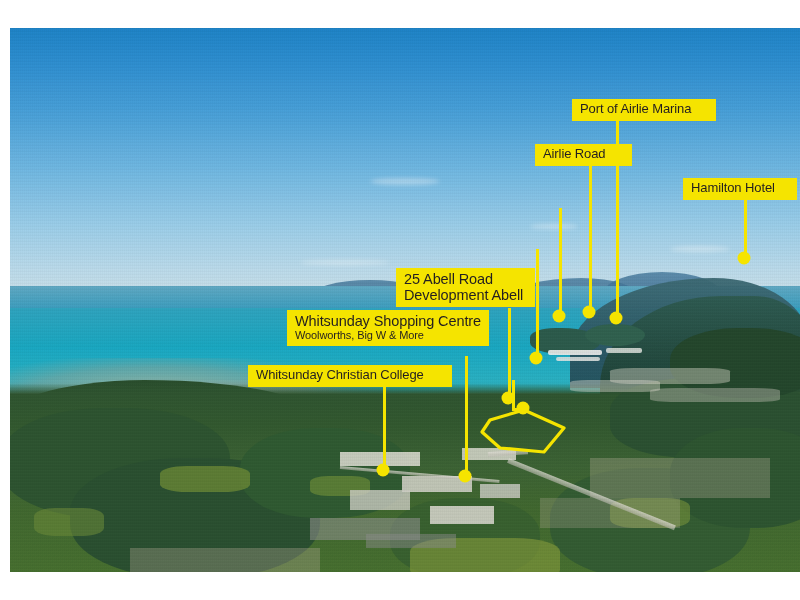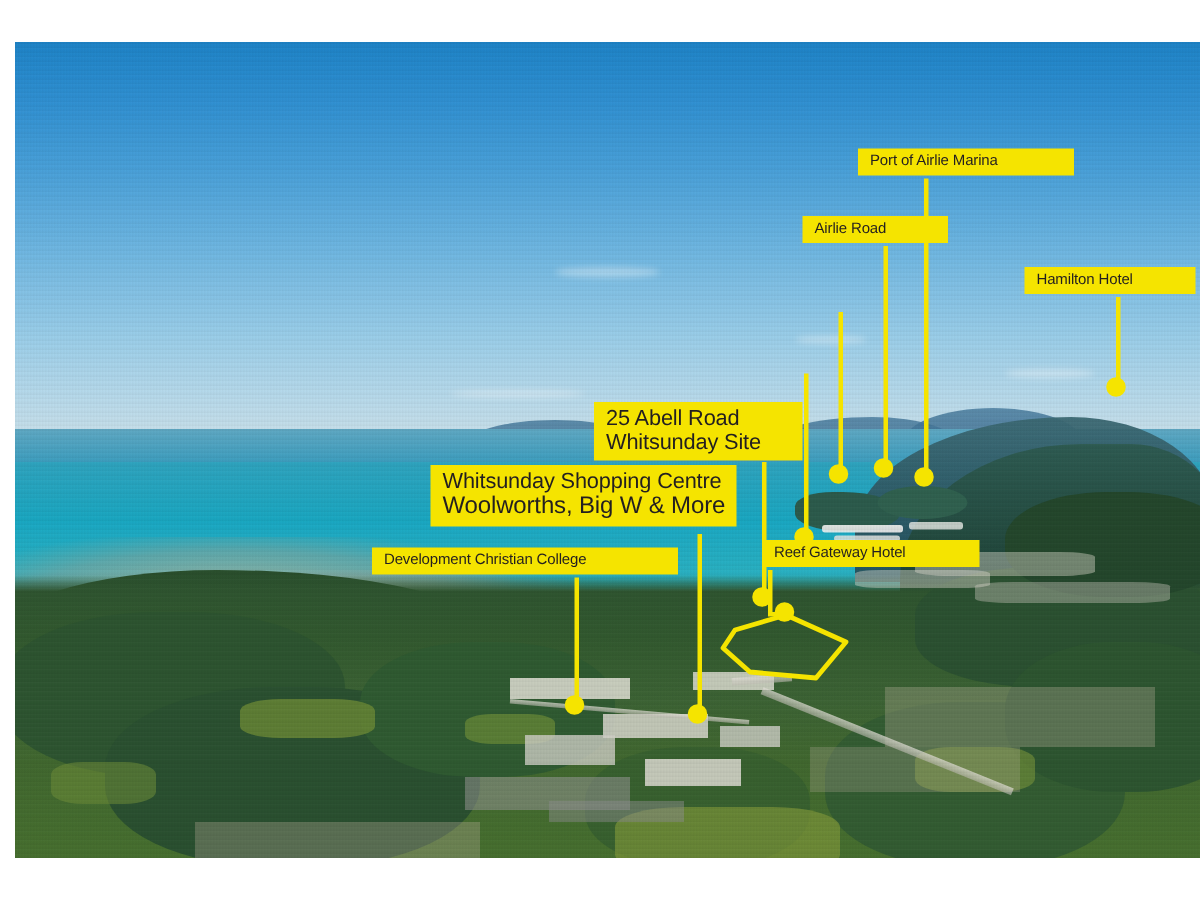--- a/index.html
+++ b/index.html
@@ -140,26 +140,26 @@
     position:absolute;
     background:#f5e400;
     color:#231f20;
     padding:3px 8px 4px 8px;
     white-space:nowrap;
     line-height:1.12;
     letter-spacing:-0.1px;
   }
   .label .main {
     display:block;
-    font-size:10px;
+    font-size:13px;
     font-weight:400;
   }
   .label .sub {
     display:block;
-    font-size:16px;
+    font-size:11px;
     font-weight:400;
     margin-top:0px;
   }
   .label.two-line .main { font-size:14.5px; }
 
   
   #site-outline {
     position:absolute;
     left:478px; top:406px;
     width:90px; height:52px;
@@ -259,38 +259,35 @@
         <span class="main">Hamilton Hotel</span>
       </div>
       <div class="leader" style="left: 559px; top: 208px; height: 108px;"></div>
       <div class="marker" style="left: 559px; top: 316px;"></div>
       <div class="leader" style="left: 536px; top: 249px; height: 109px;"></div>
       <div class="marker" style="left: 536px; top: 358px;"></div>
       <div class="leader" style="left: 508px; top: 308px; height: 90px;"></div>
       <div class="marker" style="left: 508px; top: 398px;"></div>
       <div class="label two-line" style="left: 396px; top: 268px; min-width: 139px;">
         <span class="main">25 Abell Road</span>
-        <span class="sub" style="font-size: 14.5px;">Whitsunday Site</span>
+        <span class="sub" style="font-size: 14.5px;">Development Abell</span>
       </div>
       <div class="leader" style="left: 465px; top: 356px; height: 120px;"></div>
       <div class="marker" style="left: 465px; top: 476px;"></div>
       <div class="label two-line" style="left: 287px; top: 310px; min-width: 196px;">
         <span class="main">Whitsunday Shopping Centre</span>
         <span class="sub">Woolworths, Big W &amp; More</span>
       </div>
       <div class="leader" style="left: 383px; top: 385px; height: 85px;"></div>
       <div class="marker" style="left: 383px; top: 470px;"></div>
       <div class="label" style="left: 248px; top: 365px; min-width: 204px;">
-        <span class="main">Development Christian College</span>
+        <span class="main">Whitsunday Christian College</span>
       </div>
       <div class="leader" style="left: 512px; top: 380px; height: 28px;"></div>
       <div class="leader-h" style="left: 512px; top: 408px; width: 11px;"></div>
       <div class="marker" style="left: 523px; top: 408px;"></div>
-      <div class="label" style="left: 508px; top: 360px; min-width: 145px;">
-        <span class="main">Reef Gateway Hotel</span>
-      </div>
     </div>
 
   <svg id="site-outline" viewBox="0 0 90 52">
     <polygon id="site-poly" points="12,14 46,4 86,22 66,46 22,42 4,26" fill="none" stroke="#f5e400" stroke-width="3.2" stroke-linejoin="round"></polygon>
   </svg>
 
 </div>
 
 </body></html>

